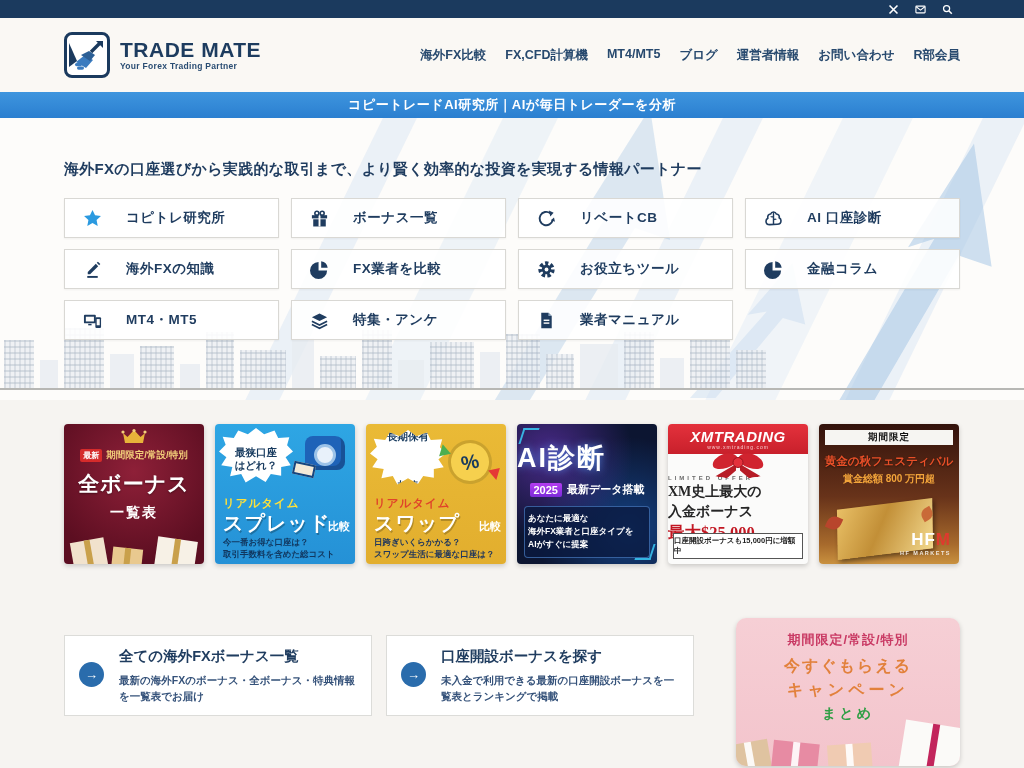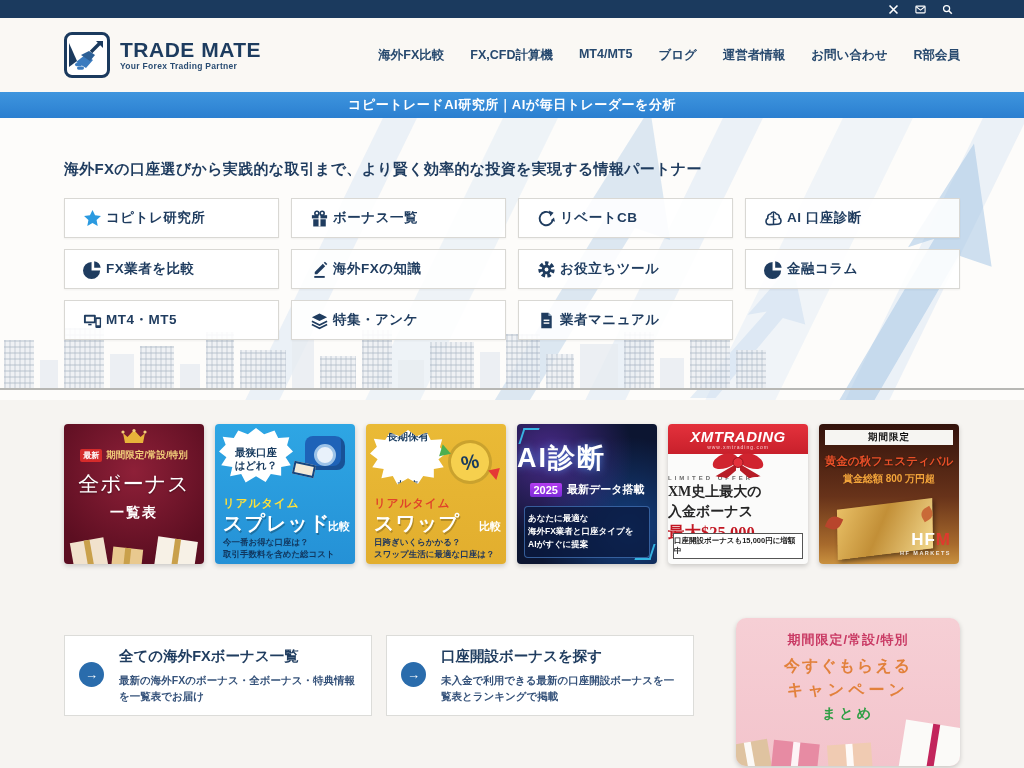--- a/index.html
+++ b/index.html
@@ -11,55 +11,55 @@
   .topbar { height:18px; background:#1b3a5e; display:flex; justify-content:flex-end; align-items:center; gap:14px; padding-right:70px; }
   .topbar .tb-icon { width:13px; height:13px; display:flex; align-items:center; justify-content:center; cursor:pointer; }
   .topbar svg { width:11px; height:11px; }
 
   
   .header { height:74px; background:#faf8f4; display:flex; align-items:center; padding:0 64px; }
   .logo { display:flex; align-items:center; gap:10px; cursor:pointer; }
   .logo-mark { width:46px; height:46px; border:3px solid #1b3a5e; border-radius:8px; background:#fff; display:flex; align-items:center; justify-content:center; overflow:hidden; }
   .logo-text .lt { font-size:21px; font-weight:800; color:#1d3c5f; letter-spacing:.5px; line-height:1.05; }
   .logo-text .ls { font-size:8.5px; font-weight:700; color:#2a4d73; letter-spacing:.3px; }
-  .nav { margin-left:auto; display:flex; gap:26px; }
+  .nav { margin-left:auto; display:flex; gap:19px; }
   .nav-item { font-size:12.5px; font-weight:700; color:#27496e; cursor:pointer; white-space:nowrap; }
 
   
   .notice { height:26px; background:linear-gradient(180deg,#3e95de,#2b7fd0); display:flex; align-items:center; justify-content:center; cursor:pointer; }
   .notice span { color:#fff; font-size:13px; font-weight:700; letter-spacing:.5px; }
 
   
   .hero { position:relative; height:282px; background:#fdfcfa; overflow:hidden; }
   .stripe { position:absolute; top:-60px; height:460px; background:#dce8f4; opacity:.55; transform:skewX(-26deg); }
   .hero-arrow { position:absolute; opacity:.8; }
   .skyline { position:absolute; left:0; right:0; bottom:10px; height:66px; display:flex; align-items:flex-end; gap:6px; padding:0 4px; opacity:.8; }
   .bld { background:#e8edf2; }
   .bld.win { background-image:repeating-linear-gradient(0deg,rgba(150,165,182,.38) 0 2px,transparent 2px 6px),repeating-linear-gradient(90deg,rgba(150,165,182,.30) 0 2px,transparent 2px 5px); background-color:#eceff3; }
   .groundline { position:absolute; left:0; right:0; bottom:10px; height:2px; background:#b7b7b4; }
   .hero-inner { position:relative; padding:42px 64px 0; }
   .hero-tagline { font-size:15px; font-weight:700; color:#1f3c5f; letter-spacing:.3px; }
   .menu-grid { margin-top:19px; display:grid; grid-template-columns:repeat(4,1fr); gap:11px 12px; width:896px; }
-  .menu-btn { height:40px; background:rgba(255,255,255,.88); border:1px solid #d9d8d4; box-shadow:0 1px 2px rgba(0,0,0,.05); display:flex; align-items:center; gap:4px; padding-left:18px; cursor:pointer; }
+  .menu-btn { height:40px; background:rgba(255,255,255,.88); border:1px solid #d9d8d4; box-shadow:0 1px 2px rgba(0,0,0,.05); display:flex; align-items:center; gap:24px; padding-left:18px; cursor:pointer; }
   .menu-btn .mi { width:19px; height:19px; flex:none; display:flex; align-items:center; justify-content:center; }
   .menu-btn .mi svg { width:19px; height:19px; }
   .menu-btn .ml { font-size:13.5px; font-weight:700; color:#1f3c5f; letter-spacing:.5px; }
 
   
   .content { padding:0 64px; }
   .banners { margin-top:24px; display:flex; gap:11px; }
   .bn { position:relative; width:140px; height:140px; border-radius:4px; overflow:hidden; box-shadow:0 2px 5px rgba(0,0,0,.18); cursor:pointer; flex:none; }
 
   
   .bn1 { background:radial-gradient(circle at 50% 34%, #8e2038, #5c0e21 78%); text-align:center; }
   .bn1 .crown { margin:5px auto 0; width:26px; height:15px; }
   .bn1 .row1 { display:flex; align-items:flex-start; justify-content:center; gap:4px; margin-top:1px; }
   .bn1 .badge { background:#d52b2b; color:#fff; font-size:8px; font-weight:800; padding:1px 3px; border-radius:2px; }
   .bn1 .tags { color:#f3cf7a; font-size:9.5px; font-weight:800; }
-  .bn1 .t { margin-top:8px; color:#fff; font-size:21px; font-weight:400; letter-spacing:1px; text-shadow:0 1px 2px rgba(0,0,0,.4); }
+  .bn1 .t { margin-top:8px; color:#fff; font-size:21px; font-weight:700; letter-spacing:1px; text-shadow:0 1px 2px rgba(0,0,0,.4); }
   .bn1 .s { margin-top:6px; color:#fff; font-size:14px; font-weight:800; letter-spacing:2px; }
   .gift { position:absolute; }
   .gift::before { content:""; position:absolute; left:50%; top:0; bottom:0; width:6px; transform:translateX(-50%); background:rgba(255,255,255,.85); }
   .gift.gr::before { background:#c9a04b; }
 
   
   .bn2 { background:linear-gradient(180deg,#2ea6e4,#2591d6); }
   .burst { position:absolute; background:#fff; display:flex; flex-direction:column; align-items:center; justify-content:center; text-align:center;
     clip-path:polygon(50% 0%,61% 10%,75% 4%,80% 16%,95% 15%,92% 28%,100% 38%,90% 47%,97% 60%,84% 63%,84% 77%,70% 74%,63% 87%,50% 78%,36% 88%,30% 74%,15% 78%,18% 63%,3% 60%,10% 47%,0% 38%,9% 27%,5% 14%,20% 16%,26% 4%,39% 10%); }
   .bn2 .burst { left:4px; top:4px; width:74px; height:62px; }
@@ -288,35 +288,35 @@
                 <path d="M6 16.5c-2.4 0-3.9-1.7-3.9-3.6 0-1.4.8-2.6 1.9-3.2C3.5 7.3 4.7 5.3 7 5.3 7.5 4 8.6 3.2 10 3.2s2.5.8 3 2.1c2.3 0 3.5 2 3 3.9 1.1.6 1.9 1.8 1.9 3.2 0 1.9-1.5 3.6-3.9 3.6z" fill="none" stroke="#1f3c5f" stroke-width="1.7"></path>
                 <path d="M10 3.4v13" stroke="#1f3c5f" stroke-width="1.5"></path>
                 <path d="M7 8c1 .5 2 .4 3-.2M13 11c-1-.5-2-.4-3 .2" fill="none" stroke="#1f3c5f" stroke-width="1.2"></path>
               </svg>
             </span>
           <span class="ml">AI 口座診断</span>
         </div>
         <div class="menu-btn">
           <span class="mi">
               <svg viewBox="0 0 20 20">
-                <path d="M9 11V2a9 9 0 1 0 9 9z" fill="#1f3c5f"></path>
-                <path d="M11.8 8.2V1.4a8 8 0 0 1 6.8 6.8z" fill="#1f3c5f"></path>
-              </svg>
-            </span>
-          <span class="ml">FX業者を比較</span>
-        </div>
-        <div class="menu-btn">
-          <span class="mi">
-              <svg viewBox="0 0 20 20">
                 <path d="M5 12.5L13.5 4l2.5 2.5L7.5 15H5z" fill="#1f3c5f"></path>
                 <path d="M14.5 3l1.2-1.2 2.5 2.5L17 5.5z" fill="#1f3c5f"></path>
                 <rect x="4.5" y="16.8" width="11" height="2" fill="#1f3c5f"></rect>
               </svg>
             </span>
           <span class="ml">海外FXの知識</span>
+        </div>
+        <div class="menu-btn">
+          <span class="mi">
+              <svg viewBox="0 0 20 20">
+                <path d="M9 11V2a9 9 0 1 0 9 9z" fill="#1f3c5f"></path>
+                <path d="M11.8 8.2V1.4a8 8 0 0 1 6.8 6.8z" fill="#1f3c5f"></path>
+              </svg>
+            </span>
+          <span class="ml">FX業者を比較</span>
         </div>
         <div class="menu-btn">
           <span class="mi">
               <svg viewBox="0 0 20 20">
                 <circle cx="10" cy="10" r="6.3" fill="none" stroke="#1f3c5f" stroke-width="4.6" stroke-dasharray="3.3 2.2"></circle>
                 <circle cx="10" cy="10" r="5" fill="#1f3c5f"></circle>
                 <circle cx="10" cy="10" r="2" fill="#fdfcfa"></circle>
               </svg>
             </span>
           <span class="ml">お役立ちツール</span>

